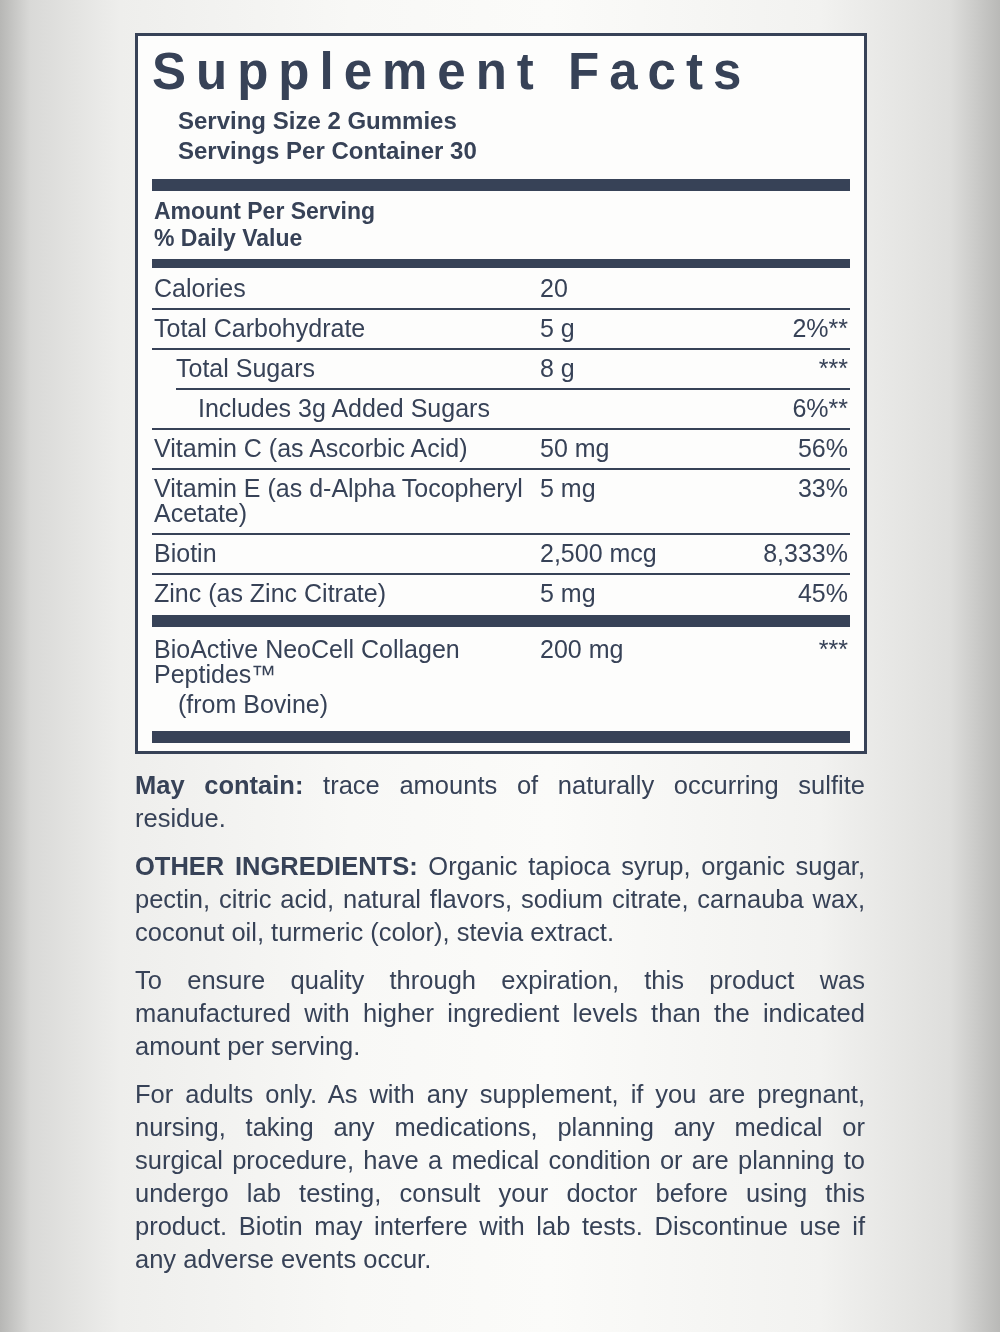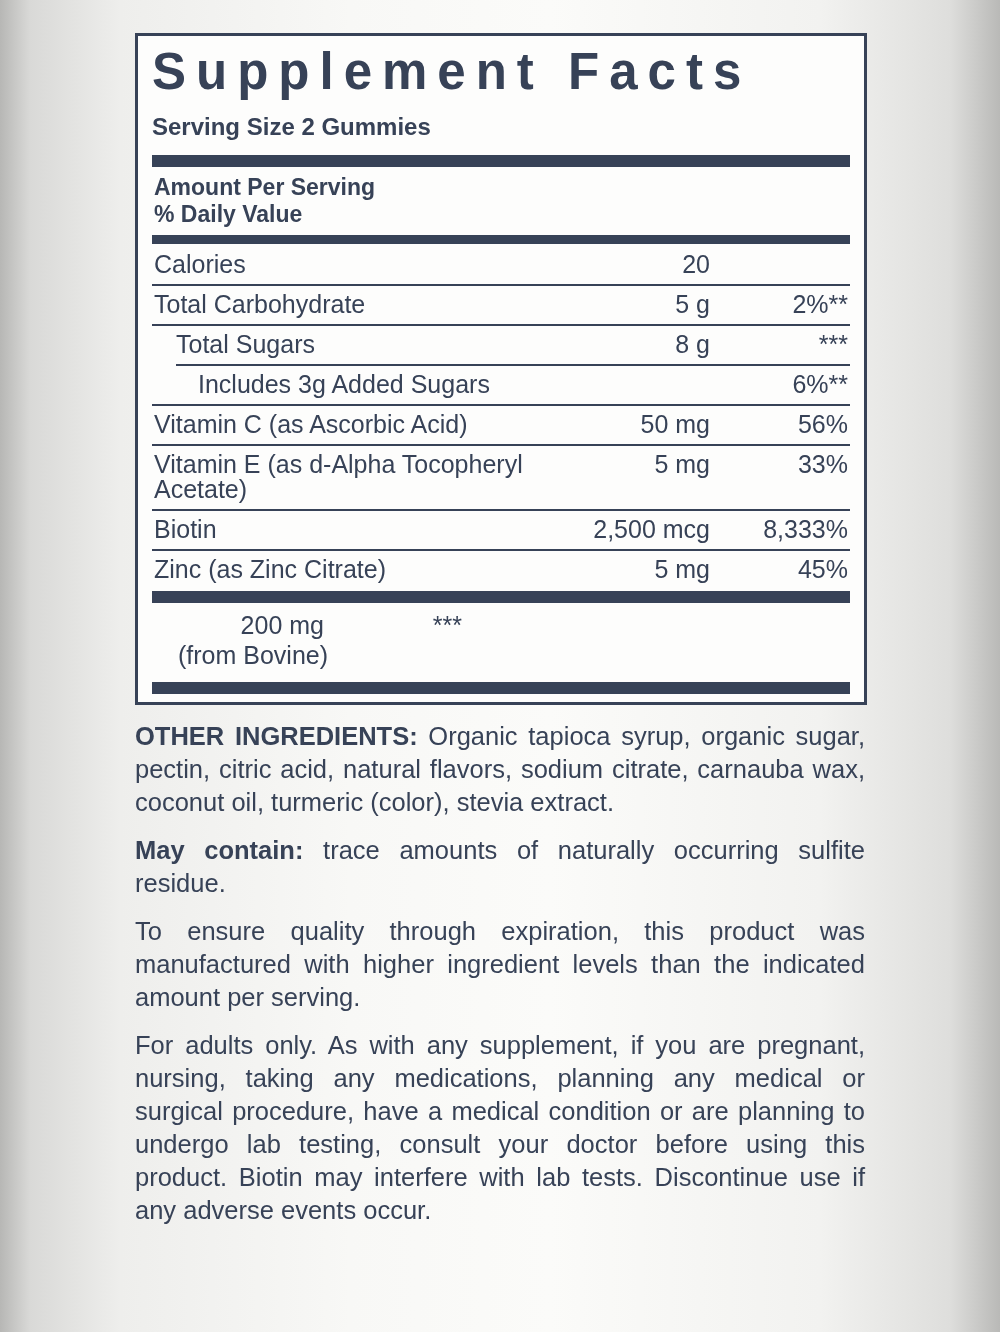--- a/index.html
+++ b/index.html
@@ -12,52 +12,53 @@
   }
   .content { padding:0 135px; }
 
   
   .panel {
     box-sizing:border-box; width:732px; margin:33px auto 0;
     border:3px solid #374257; background:#fdfdfc; padding:6px 14px 8px 14px;
   }
   .title {
     font-size:51px; font-weight:bold; letter-spacing:10px;
-    line-height:56px; margin:2px 0 12px 0; white-space:nowrap;
+    line-height:56px; margin:2px 0 6px 0; white-space:nowrap;
   }
-  .serving { font-weight:bold; font-size:24px; line-height:30px; }
+  .serving { font-weight:bold; font-size:24px; line-height:30px;margin-left:26px; }
   .bar  { background:#374257; height:12px; margin-top:13px; }
   .bar.mid { height:9px; margin-top:0; }
   .bar.sect { height:12px; margin-top:2px; }
   .hdr { display:flex; justify-content:space-between; font-weight:bold; font-size:23px; padding:7px 2px 7px 2px;flex-direction:column; }
 
   .row { display:flex; align-items:baseline; padding:8px 2px 7px 2px; position:relative; font-size:25px; line-height:25px; }
   .row.sep::before { content:""; position:absolute; left:0; right:0; top:0; height:2px; background:#374257; }
   .row.ind2.sep::before { left:24px; }
   .row .nm { flex:1; }
   .row.ind1 .nm { padding-left:22px; }
   .row.ind2 .nm { padding-left:44px; }
-  .row .amt { width:170px; text-align:right; }
+  .row .amt { width:170px; }
   .row .dv  { width:138px; text-align:right; }
   .row2 { padding:10px 2px 1px 2px; }
   .subline { font-size:25px; padding:2px 0 10px 26px; }
   .footnotes { font-size:21.5px; line-height:27px; padding:8px 0 2px 0; }
 
   
   .para { font-size:25.5px; line-height:33px; text-align:justify; margin:15px 0 0 0; }
   .para .lead { font-weight:bold; }
 </style>
 </head>
 <body>
 
 <div class="content">
 
   <div class="panel">
     <div class="title">Supplement Facts</div>
     <div class="serving">Serving Size 2 Gummies</div>
+    <div class="serving">Servings Per Container 30</div>
 
     <div class="bar"></div>
     <div class="hdr">
       <span>Amount Per Serving</span>
       <span>% Daily Value</span>
     </div>
     <div class="bar mid"></div>
 
     <div class="row">
       <span class="nm">Calories</span>
@@ -95,29 +96,30 @@
       <span class="dv">8,333%</span>
     </div>
     <div class="row sep">
       <span class="nm">Zinc (as Zinc Citrate)</span>
       <span class="amt">5 mg</span>
       <span class="dv">45%</span>
     </div>
 
     <div class="bar sect"></div>
     <div class="row row2">
+      <span class="nm">BioActive NeoCell Collagen Peptides™</span>
       <span class="amt">200 mg</span>
       <span class="dv">***</span>
     </div>
     <div class="subline">(from Bovine)</div>
 
     <div class="bar sect"></div>
   </div>
 
+  <p class="para"><span class="lead">May contain:</span> <span>trace amounts of naturally occurring sulfite residue.</span></p>
+
   <p class="para"><span class="lead">OTHER INGREDIENTS:</span> <span>Organic tapioca syrup, organic sugar, pectin, citric acid, natural flavors, sodium citrate, carnauba wax, coconut oil, turmeric (color), stevia extract.</span></p>
-
-  <p class="para"><span class="lead">May contain:</span> <span>trace amounts of naturally occurring sulfite residue.</span></p>
 
   <p class="para">To ensure quality through expiration, this product was manufactured with higher ingredient levels than the indicated amount per serving.</p>
 
   <p class="para">For adults only. As with any supplement, if you are pregnant, nursing, taking any medications, planning any medical or surgical procedure, have a medical condition or are planning to undergo lab testing, consult your doctor before using this product. Biotin may interfere with lab tests. Discontinue use if any adverse events occur.</p>
 
 </div>
 
 </body></html>

